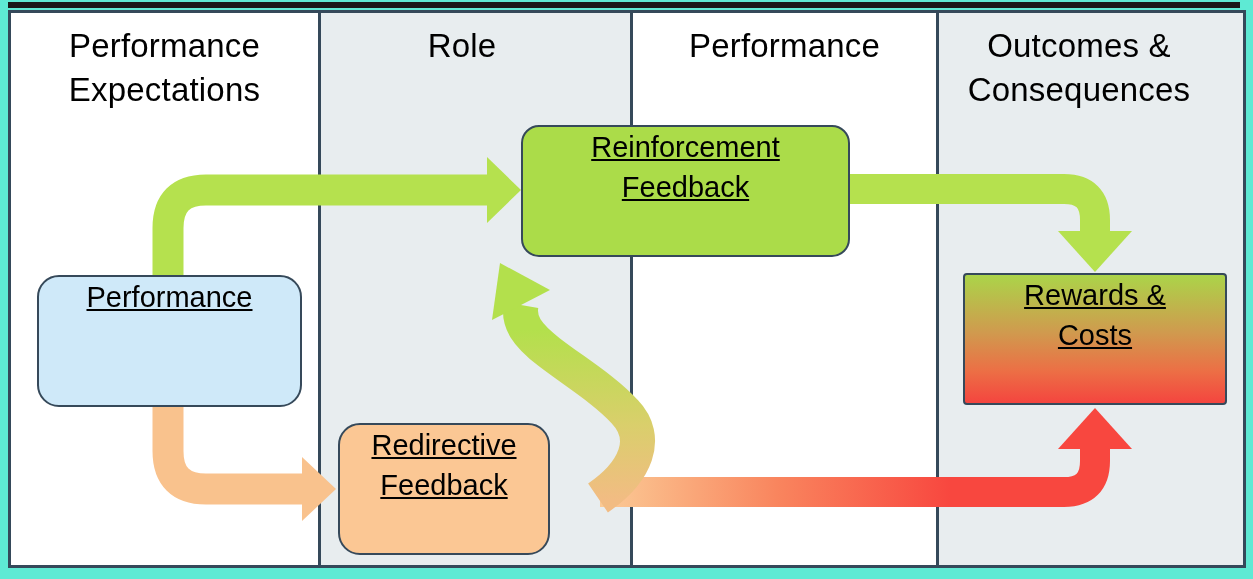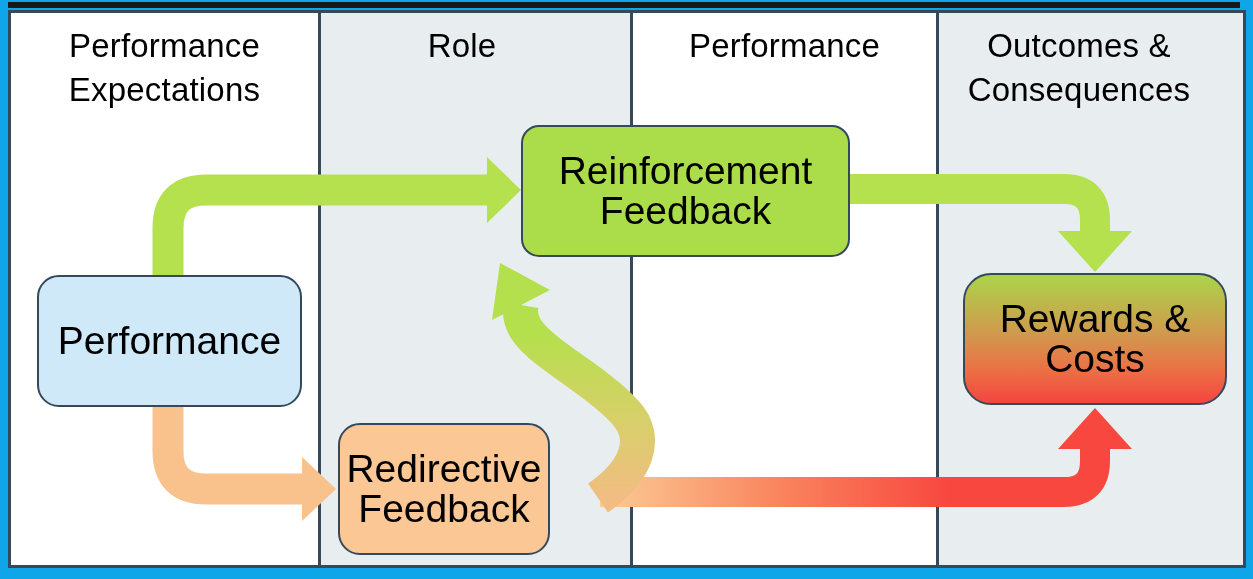--- a/index.html
+++ b/index.html
@@ -1,17 +1,17 @@
 <!DOCTYPE html>
 <html><head>
 <meta charset="utf-8">
 <style>
   html,body{margin:0;padding:0;background:#ffffff;}
   .canvas{
-    position:relative;width:1253px;height:579px;background:#0ea5e9;
+    position:relative;width:1253px;height:579px;background:#5eead4;
     font-family:"Liberation Sans",sans-serif;color:#000;overflow:hidden;
   }
   .top-rule{position:absolute;left:8px;top:2px;width:1232px;height:6px;background:#191919;}
   .frame{
     position:absolute;left:8px;top:10px;width:1238px;height:558px;
     border:3px solid #35495a;box-sizing:border-box;background:#ffffff;
   }
   .colbg{position:absolute;top:13px;height:552px;background:#e8edef;}
   .colbg.c2{left:321px;width:309px;}
   .colbg.c4{left:939px;width:304px;}
@@ -23,28 +23,28 @@
     position:absolute;top:24px;text-align:center;font-size:33px;line-height:44px;
     color:#000;letter-spacing:0.2px;
   }
   .hdr.h1{left:11px;width:307px;}
   .hdr.h2{left:321px;width:282px;}
   .hdr.h3{left:633px;width:303px;}
   .hdr.h4{left:939px;width:280px;}
   .arrow-layer{position:absolute;left:0;top:0;width:1253px;height:579px;}
   .node{
     position:absolute;box-sizing:border-box;border:2px solid #36495a;
-    display:flex;flex-direction:column;align-items:center;justify-content:center;
-    font-size:39px;line-height:40px;text-align:center;
+    display:flex;flex-direction:column;align-items:center;
+    font-size:29px;line-height:40px;text-align:center;text-decoration:underline;
   }
   .node.planning{left:37px;top:275px;width:265px;height:132px;border-radius:22px;background:#cfe9f9;}
   .node.reinforcement{left:521px;top:125px;width:329px;height:132px;border-radius:18px;background:#abdc49;}
   .node.redirective{left:338px;top:423px;width:212px;height:132px;border-radius:22px;background:#fbc794;}
   .node.rewards{
-    left:963px;top:273px;width:264px;height:132px;border-radius:28px;
+    left:963px;top:273px;width:264px;height:132px;border-radius:4px;
     background:linear-gradient(180deg,#abd449 0%,#d09a4e 45%,#ec6f45 75%,#f4453f 100%);
   }
 </style>
 </head>
 <body>
 
 <div class="canvas">
 
   <div class="top-rule"></div>
   <div class="frame"></div>

